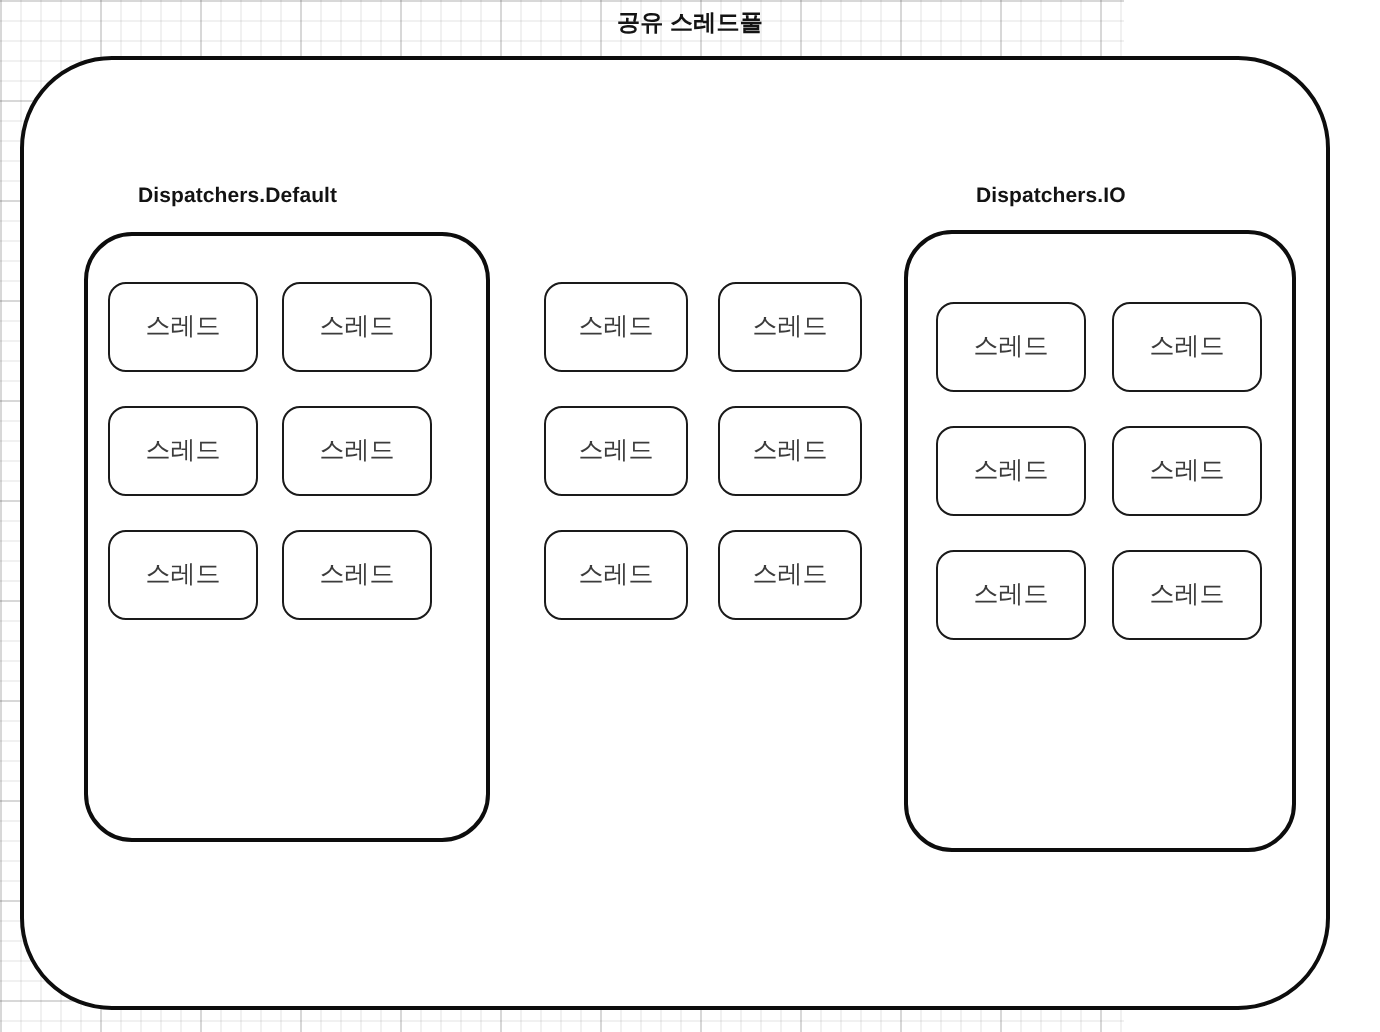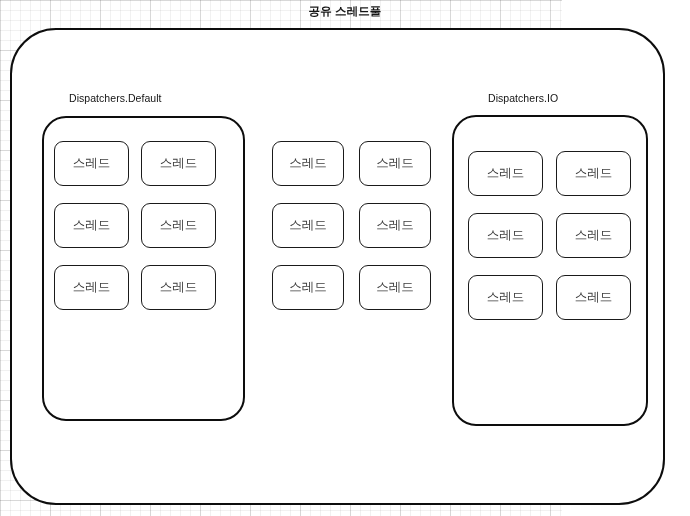--- a/index.html
+++ b/index.html
@@ -56,21 +56,21 @@
     box-sizing: border-box;
     border: 2.4px solid #0d0d0d;
     border-radius: 46px;
     background: #ffffff;
   }
 
   
   .group-label {
     position: absolute;
     font-size: 10.5px;
-    font-weight: normal;
+    font-weight: bold;
     color: #131313;
     white-space: nowrap;
     letter-spacing: 0.05px;
   }
   #label-default { left: 69px; top: 92px; }
   #label-io      { left: 488px; top: 92px; }
 
   
   .group-box {
     position: absolute;

